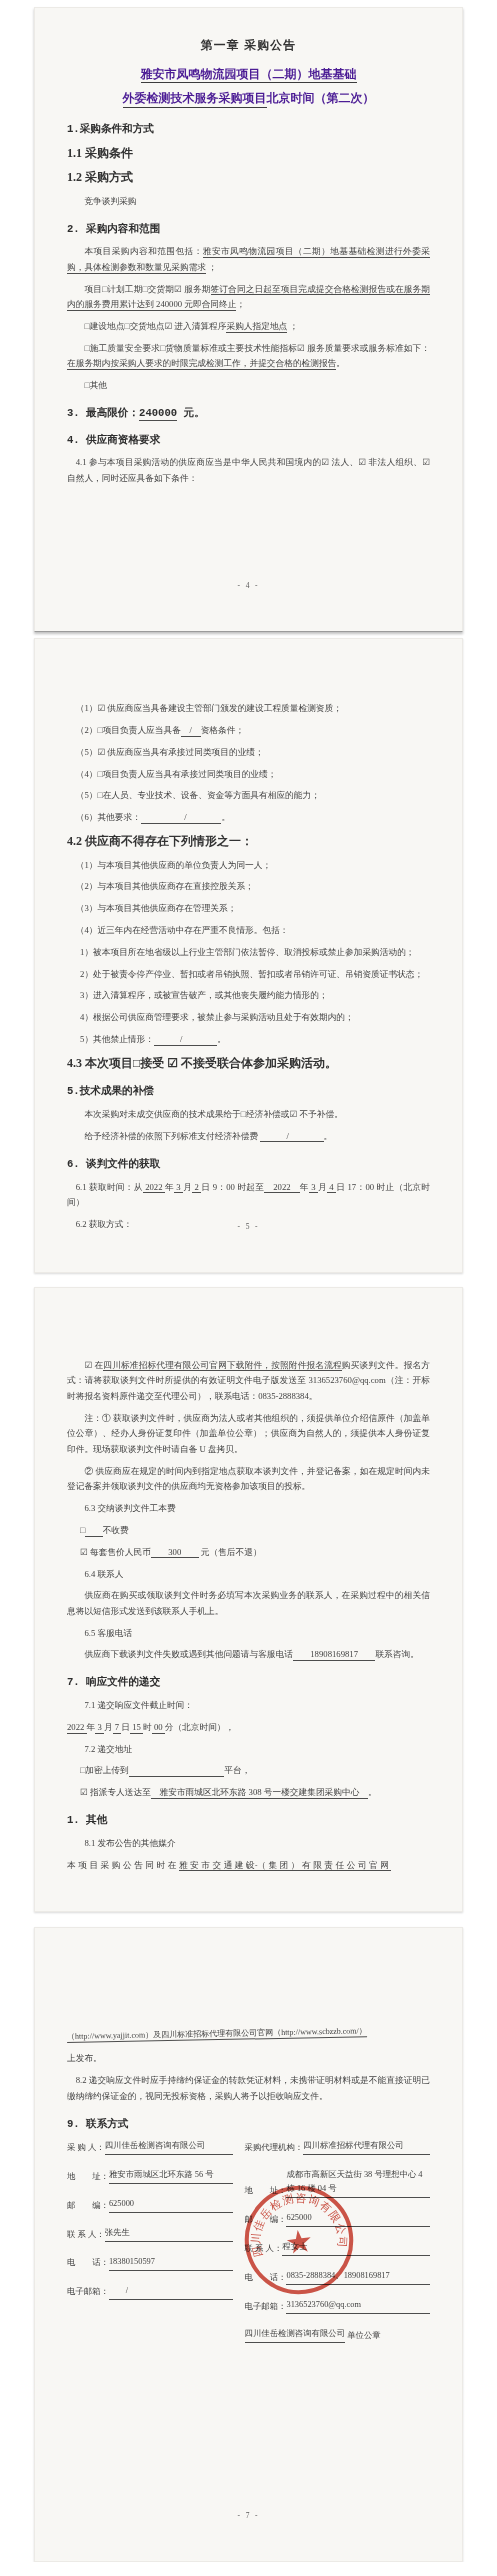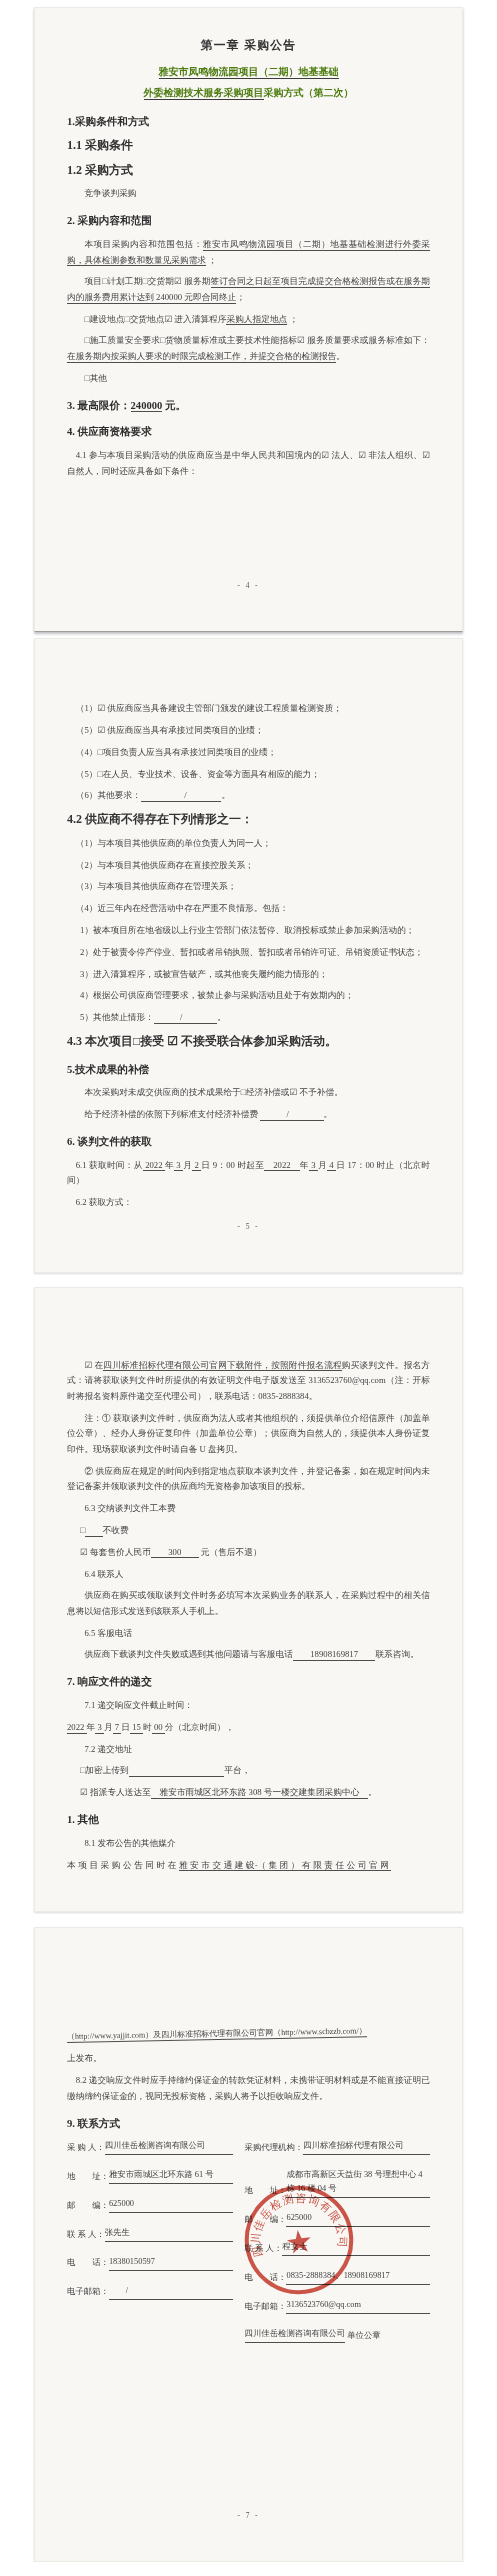--- a/index.html
+++ b/index.html
@@ -7,24 +7,24 @@
   #doc{width:488px;padding-top:7px;}
   .page{position:relative;width:429px;margin-left:34px;background:#f8f7f4;box-sizing:border-box;
         padding:0 32px;overflow:hidden;border:0.6px solid #eceae6;}
   .pg1{height:625px;padding-top:30px;border-bottom:1.2px solid #9b9b9b;box-shadow:0 1.9px 2.5px rgba(0,0,0,.25);}
   .pg2{margin-top:6.2px;height:635px;padding-top:62px;box-shadow:0 1.2px 1.9px rgba(0,0,0,.15);}
   .pg3{margin-top:13.7px;height:625px;padding-top:70px;box-shadow:0 1.2px 1.9px rgba(0,0,0,.15);}
   .pg4{margin-top:15.6px;height:635px;padding-top:101px;box-shadow:0 1.2px 1.9px rgba(0,0,0,.15);}
   .blk{margin:0 0 6.2px;}
   .chapter{font-family:"Liberation Sans",sans-serif;font-weight:bold;font-size:11.8px;color:#333;
            text-align:center;margin:0 0 8.7px;letter-spacing:1.2px;}
-  .title{font-family:"Liberation Sans",sans-serif;font-weight:bold;font-size:10px;color:#4d7c0f;
+  .title{font-family:"Liberation Sans",sans-serif;font-weight:bold;font-size:12px;color:#4c1d95;
          text-align:center;line-height:1.85;margin:0 0 2.5px;}
   .title .u{border-bottom:1.2px solid #3c3c3c;padding-bottom:1.2px;}
-  .h1{font-family:Liberation Serif, serif;font-weight:bold;font-size:10.6px;color:#2e2e2e;
+  .h1{font-family:Liberation Mono, monospace;font-weight:bold;font-size:10.6px;color:#2e2e2e;
       margin:12.4px 0 8.7px;}
   .h2{font-weight:bold;font-size:12px;color:#333;margin:7.5px 0 7.5px;}
   .p{font-size:8.7px;line-height:15.6px;text-align:justify;color:#424242;}
   .ind1{text-indent:1em;}
   .ind1_5{text-indent:1.5em;}
   .ind2{text-indent:2em;}
   .u{border-bottom:0.6px solid #4d4d4d;padding-bottom:0.6px;}
   .spread{letter-spacing:2.5px;white-space:nowrap;}
   .curve{transform:rotate(-1.1deg);transform-origin:left center;font-size:8px;white-space:nowrap;}
   .pagenum{position:absolute;bottom:41px;left:0;right:0;text-align:center;font-size:7.5px;
@@ -41,41 +41,42 @@
 </style>
 </head>
 <body>
 
 <div id="doc">
 
   <section class="page pg1">
     <div class="page-body">
         <div class="blk chapter"><span>第一章 采购公告</span></div>
         <div class="blk title"><span class="u">雅安市凤鸣物流园项目（二期）地基基础</span></div>
-        <div class="blk title"><span class="u">外委检测技术服务采购项目</span><span>采购方式（第二次）</span></div>
+        <div class="blk title"><span class="u">外委检测技术服务采购项目</span><span>北京时间（第二次）</span></div>
         <div class="blk h1"><span>1.采购条件和方式</span></div>
         <div class="blk h2"><span>1.1 采购条件</span></div>
         <div class="blk h2"><span>1.2 采购方式</span></div>
         <div class="blk p ind2"><span>竞争谈判采购</span></div>
         <div class="blk h1"><span>2. 采购内容和范围</span></div>
         <div class="blk p ind2"><span>本项目采购内容和范围包括：</span><span class="u">雅安市凤鸣物流园项目（二期）地基基础检测进行外委采购，具体检测参数和数量见采购需求</span><span> ；</span></div>
         <div class="blk p ind2"><span>项目□计划工期□交货期☑ 服务期</span><span class="u">签订合同之日起至项目完成提交合格检测报告或在服务期内的服务费用累计达到 240000 元即合同终止</span><span>；</span></div>
         <div class="blk p ind2"><span>□建设地点□交货地点☑ 进入清算程序</span><span class="u">采购人指定地点</span><span> ；</span></div>
         <div class="blk p ind2"><span>□施工质量安全要求□货物质量标准或主要技术性能指标☑ 服务质量要求或服务标准如下：</span><span class="u">在服务期内按采购人要求的时限完成检测工作，并提交合格的检测报告</span><span>。</span></div>
         <div class="blk p ind2"><span>□其他</span></div>
         <div class="blk h1"><span>3. 最高限价：</span><span class="u">240000</span><span> 元。</span></div>
         <div class="blk h1"><span>4.  供应商资格要求</span></div>
         <div class="blk p ind1"><span>4.1 参与本项目采购活动的供应商应当是中华人民共和国境内的☑ 法人、☑ 非法人组织、☑ 自然人，同时还应具备如下条件：</span></div>
       </div>
     <div class="pagenum">- 4 -</div>
   </section>
 
   <section class="page pg2">
     <div class="page-body">
         <div class="blk p ind1"><span>（1）☑ 供应商应当具备建设主管部门颁发的建设工程质量检测资质；</span></div>
+        <div class="blk p ind1"><span>（2）□项目负责人应当具备</span><span class="u">　/　</span><span>资格条件；</span></div>
         <div class="blk p ind1"><span>（5）☑ 供应商应当具有承接过同类项目的业绩；</span></div>
         <div class="blk p ind1"><span>（4）□项目负责人应当具有承接过同类项目的业绩；</span></div>
         <div class="blk p ind1"><span>（5）□在人员、专业技术、设备、资金等方面具有相应的能力；</span></div>
         <div class="blk p ind1"><span>（6）其他要求：</span><span class="u">　　　　　/　　　　</span><span>。</span></div>
         <div class="blk h2"><span>4.2 供应商不得存在下列情形之一：</span></div>
         <div class="blk p ind1"><span>（1）与本项目其他供应商的单位负责人为同一人；</span></div>
         <div class="blk p ind1"><span>（2）与本项目其他供应商存在直接控股关系；</span></div>
         <div class="blk p ind1"><span>（3）与本项目其他供应商存在管理关系；</span></div>
         <div class="blk p ind1"><span>（4）近三年内在经营活动中存在严重不良情形。包括：</span></div>
         <div class="blk p ind1_5"><span>1）被本项目所在地省级以上行业主管部门依法暂停、取消投标或禁止参加采购活动的；</span></div>
@@ -126,21 +127,21 @@
         <div class="blk p ind1"><span>8.2 递交响应文件时应手持缔约保证金的转款凭证材料，未携带证明材料或是不能直接证明已缴纳缔约保证金的，视同无投标资格，采购人将予以拒收响应文件。</span></div>
         <div class="blk h1"><span>9. 联系方式</span></div>
         <div class="contacts">
           <div class="ccol">
             <div class="crow">
               <span class="clab">采 购 人：</span>
               <span class="cval u">四川佳岳检测咨询有限公司</span>
             </div>
             <div class="crow">
               <span class="clab">地　　址：</span>
-              <span class="cval u">雅安市雨城区北环东路 61 号</span>
+              <span class="cval u">雅安市雨城区北环东路 56 号</span>
             </div>
             <div class="crow">
               <span class="clab">邮　　编：</span>
               <span class="cval u">625000</span>
             </div>
             <div class="crow">
               <span class="clab">联 系 人：</span>
               <span class="cval u">张先生</span>
             </div>
             <div class="crow">

